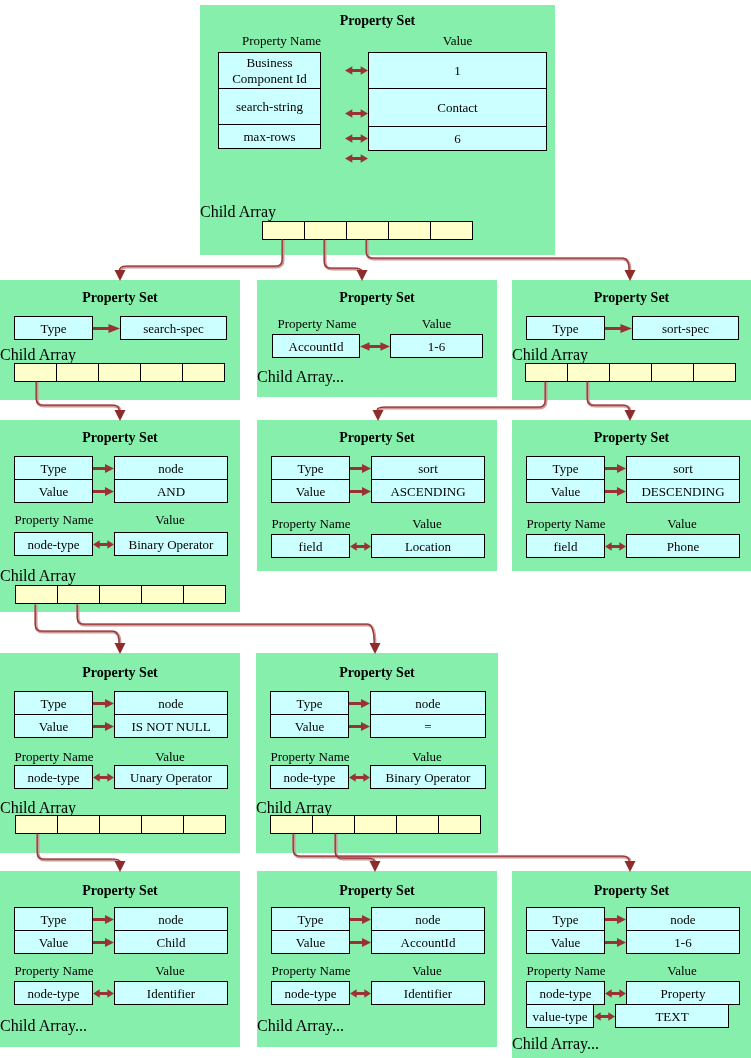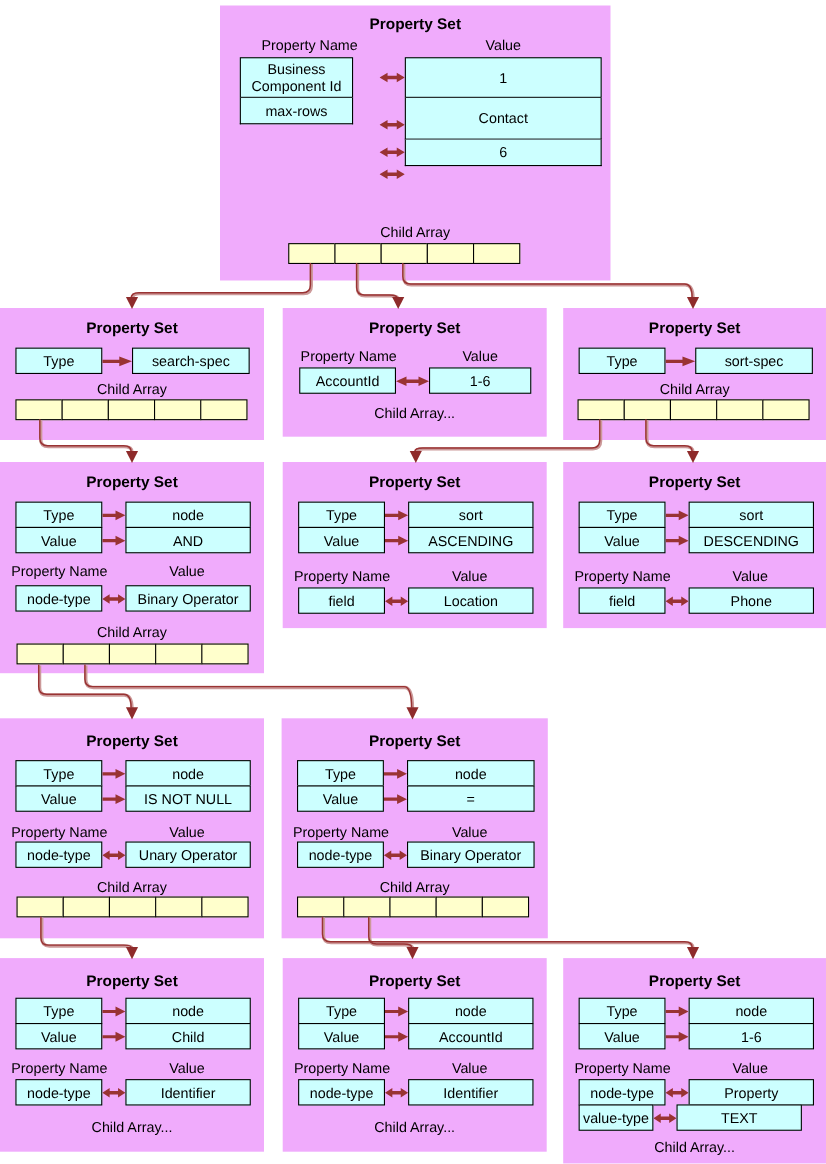--- a/index.html
+++ b/index.html
@@ -1,48 +1,49 @@
 <!DOCTYPE html>
 <html><head>
 <meta charset="utf-8">
 <style>
   html,body{margin:0;padding:0;background:#fff;}
   .canvas{position:relative;width:751px;height:1058px;background:#fff;
           font-family:"Liberation Sans",sans-serif;color:#000;overflow:hidden;}
-  .pset{position:absolute;background:#f0abfc;}
+  .pset{position:absolute;background:#86efac;font-family:Liberation Serif, serif;}
   .ttl{position:absolute;left:0;right:0;text-align:center;font-weight:bold;font-size:14px;}
   .hdr{position:absolute;text-align:center;font-size:13px;white-space:nowrap;}
   .kv{position:absolute;display:flex;align-items:center;}
   .cell{background:#CCFFFF;border:1px solid #000;box-sizing:border-box;height:24px;
         display:flex;align-items:center;justify-content:center;text-align:center;
         font-size:13px;white-space:pre-line;line-height:15px;}
   .col{position:absolute;display:flex;flex-direction:column;}
   .rcell{background:#CCFFFF;border:1px solid #000;border-top:none;box-sizing:border-box;
          display:flex;align-items:center;justify-content:center;text-align:center;
          font-size:13px;white-space:pre-line;line-height:16px;}
   .rcell:first-child{border-top:1px solid #000;}
-  .ca-label{position:absolute;left:0;right:0;text-align:center;font-size:13px;}
+  .ca-label{position:absolute;left:0;right:0;font-size:16px;}
   .carr{position:absolute;display:flex;}
   .ccell{width:43px;height:19px;background:#FFFFCC;border:1px solid #000;
          box-sizing:border-box;margin-left:-1px;}
   .ccell:first-child{margin-left:0;}
   .sarr,.darr{flex:0 0 auto;display:block;}
   .connectors{position:absolute;left:0;top:0;pointer-events:none;z-index:5;}
 </style>
 </head>
 <body>
 
 <div class="canvas">
 
   <div class="pset" style="left:200px;top:5px;width:355px;height:250px;">
     <div class="ttl" style="top:8px">Property Set</div>
     <div class="hdr" style="left:18px;top:28px;width:127px">Property Name</div>
     <div class="hdr" style="left:168px;top:28px;width:179px">Value</div>
     <div class="col" style="left:18px;top:47px;width:103px">
       <div class="rcell" style="height:37px">Business Component Id</div>
+      <div class="rcell" style="height:36px">search-string</div>
       <div class="rcell" style="height:24px">max-rows</div>
     </div>
     <div class="col" style="left:168px;top:47px;width:179px">
       <div class="rcell" style="height:37px">1</div>
       <div class="rcell" style="height:38px">Contact</div>
       <div class="rcell" style="height:24px">6</div>
     </div>
     <svg class="darr" style="position:absolute;left:145px;top:60px" width="23" height="11" viewBox="0 0 22 11" preserveAspectRatio="none">
         <path d="M0,5.5 L7,1.2 L7,3.9 L15,3.9 L15,1.2 L22,5.5 L15,9.8 L15,7.1 L7,7.1 L7,9.8 Z" fill="#993333"></path>
       </svg>

